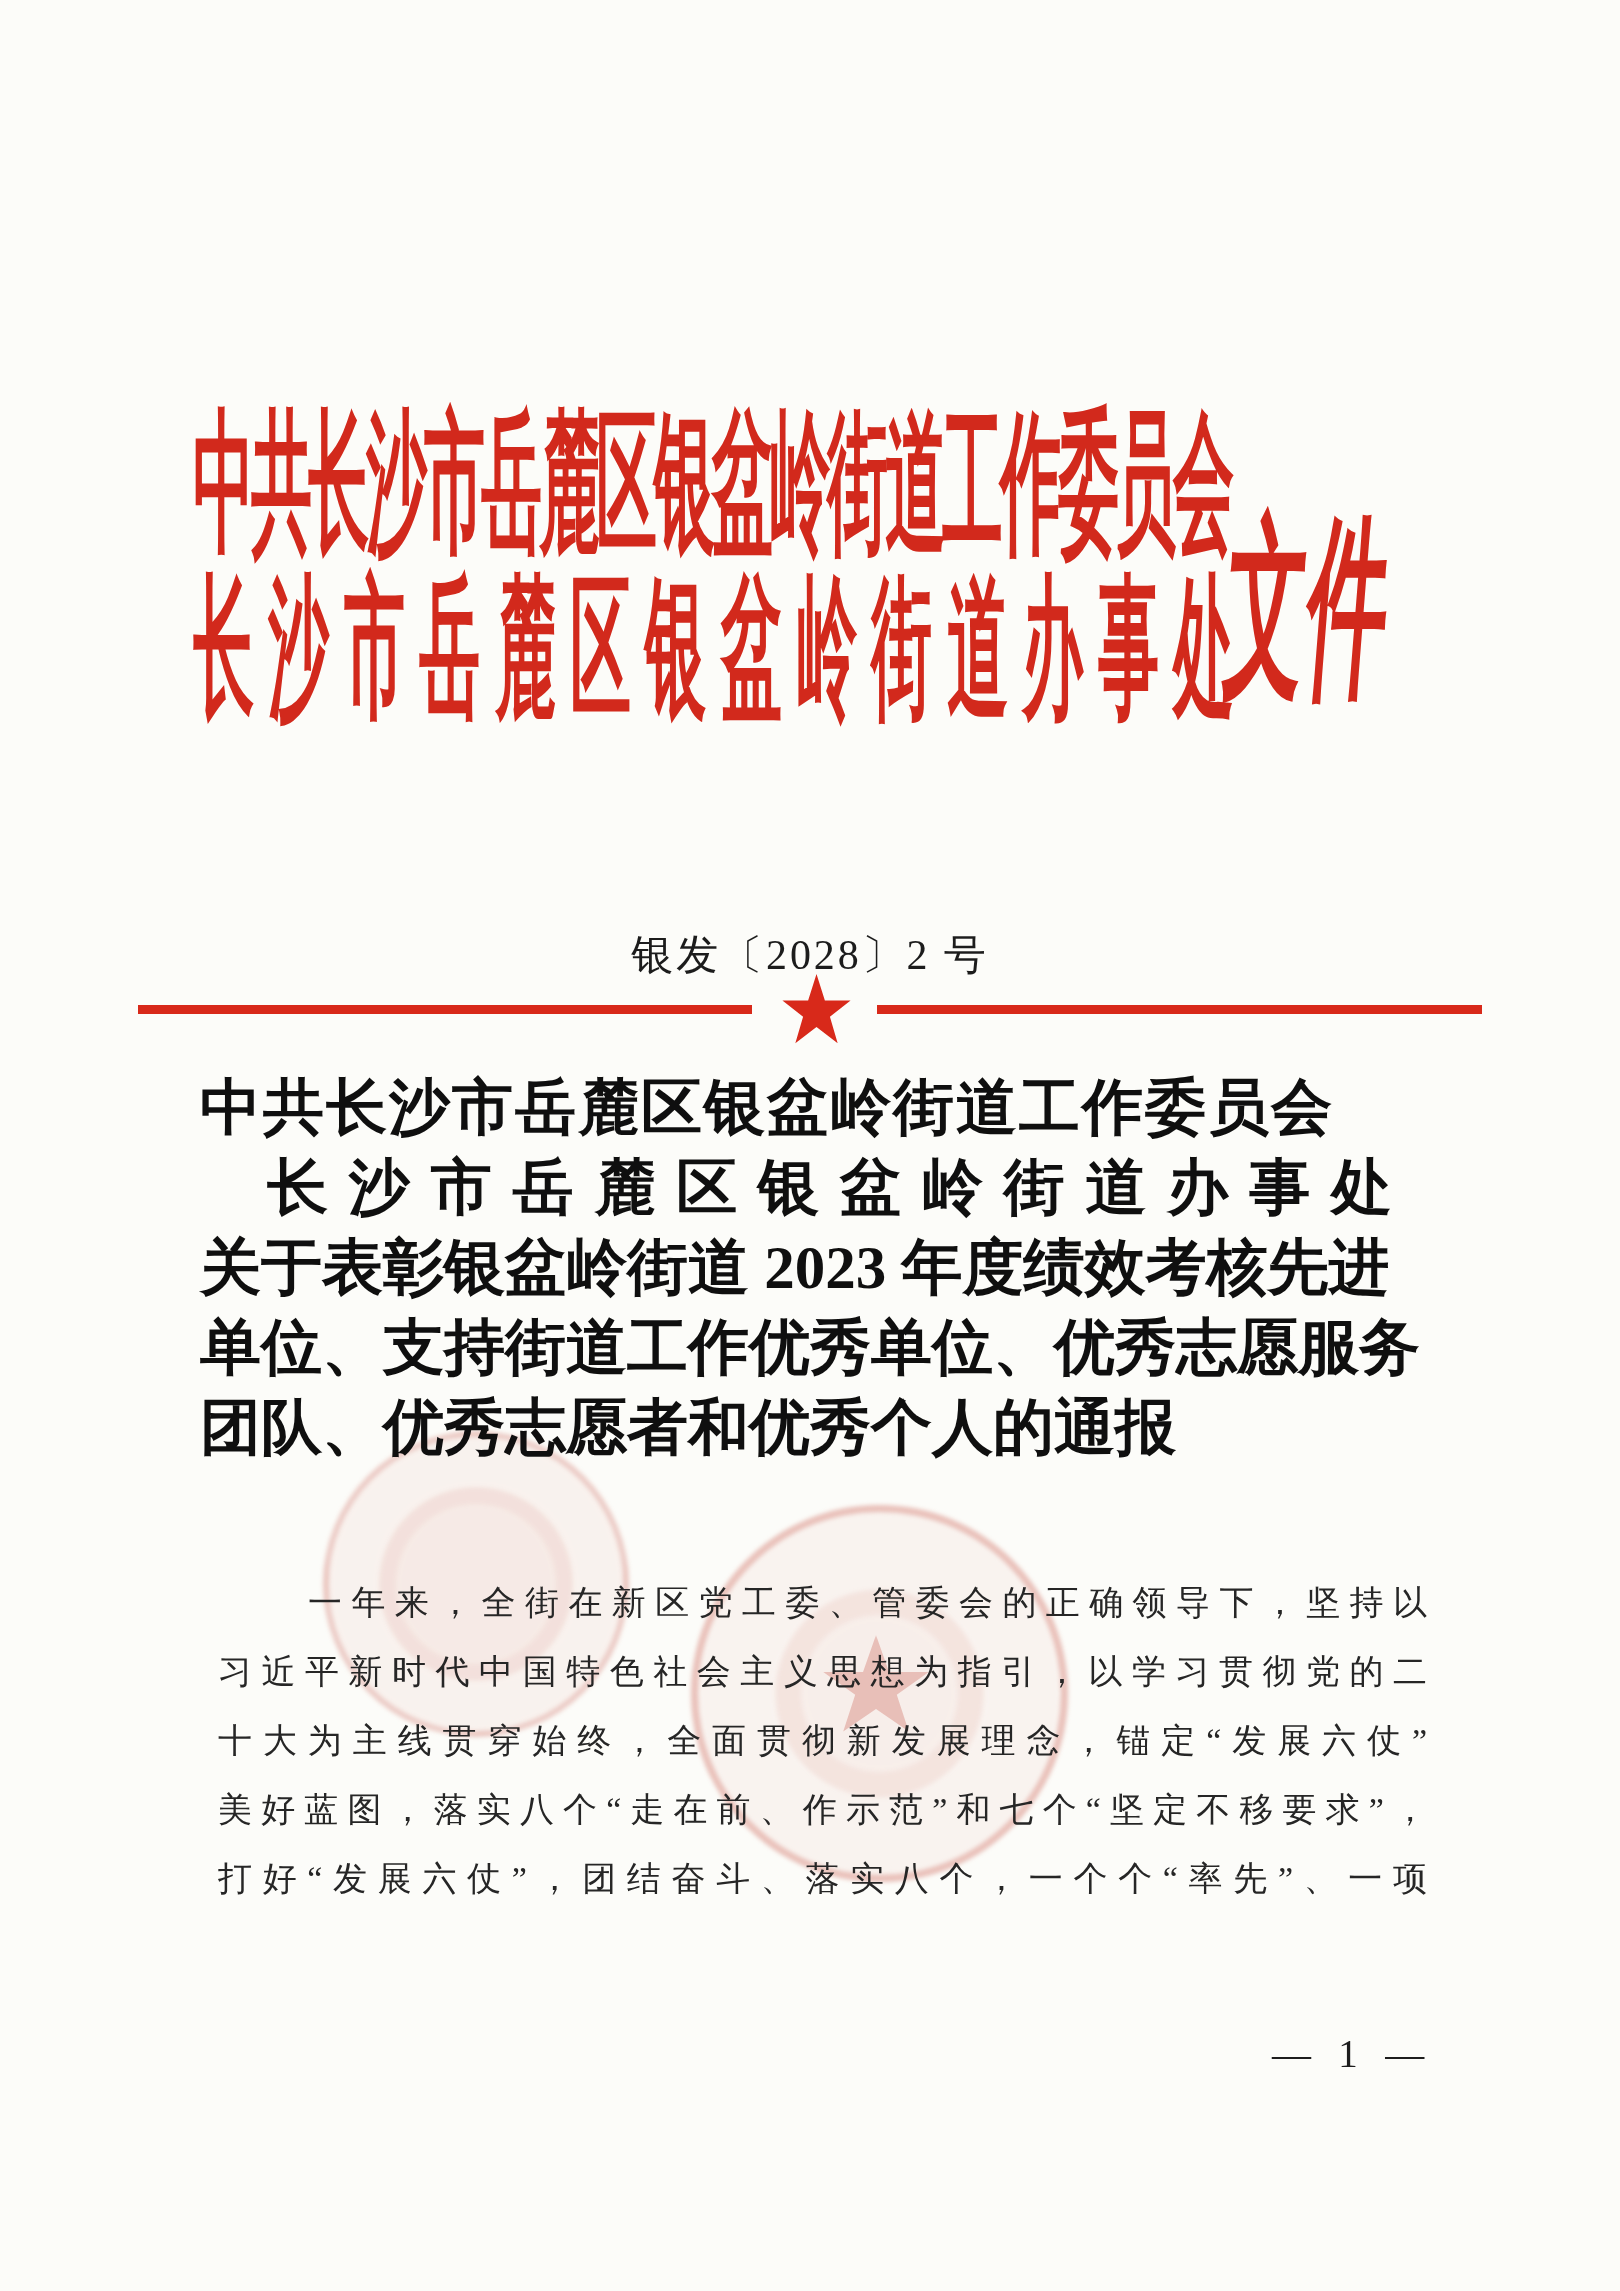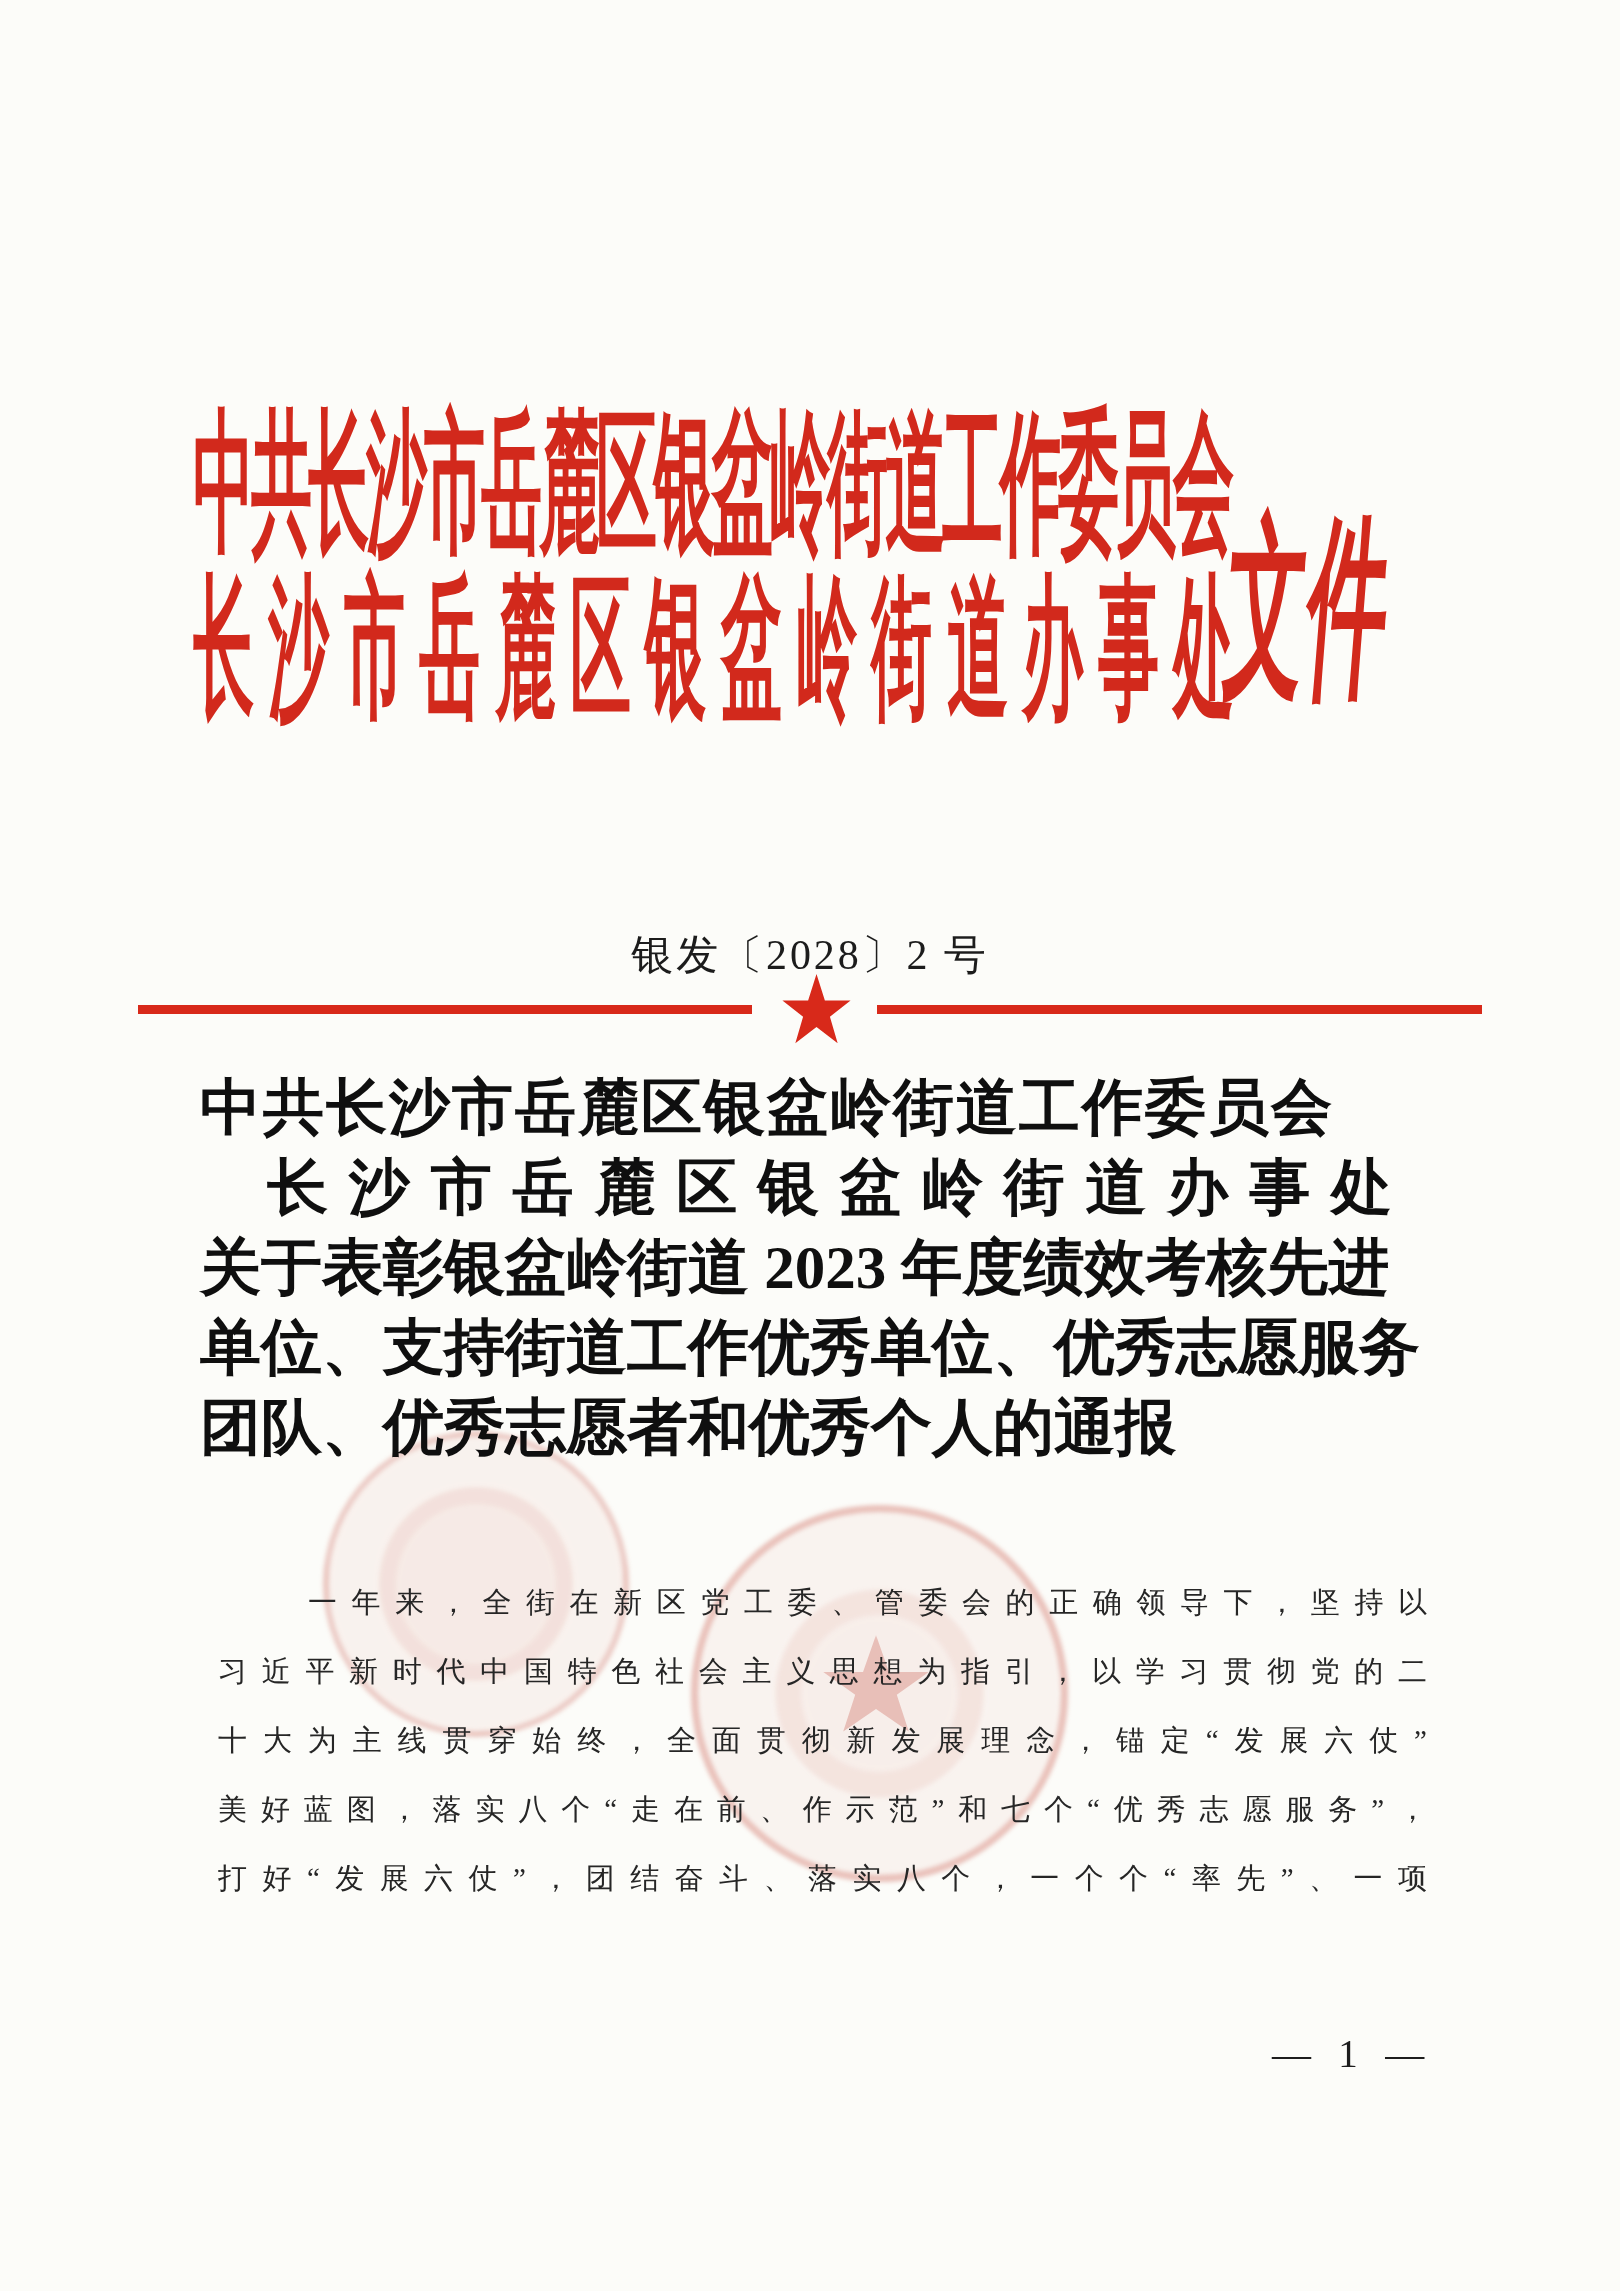--- a/index.html
+++ b/index.html
@@ -59,21 +59,21 @@
   }
   .title-line{height:80px;line-height:80px;font-size:61px;white-space:nowrap;}
   #title-l1{letter-spacing:2px;}
   .title-just{
     display:flex;justify-content:space-between;width:1125px;margin:0 auto;
   }
   .title-just .tch{font-size:61px;line-height:80px;}
   
   .body-block{position:absolute;left:218px;top:1568px;width:1209px;color:var(--body-black);}
   .body-line{
-    height:69px;line-height:69px;font-size:29px;
+    height:69px;line-height:69px;font-size:34px;
     text-align:justify;text-align-last:justify;text-justify:inter-ideograph;
     box-sizing:border-box;
   }
   .indent{padding-left:90px;}
   
   .page-number{
     position:absolute;left:1272px;top:2031px;width:157px;
     font-size:39px;color:#1d1d1d;letter-spacing:8.8px;white-space:nowrap;
   }
   
@@ -171,20 +171,20 @@
     </div>
     <div class="title-line">关于表彰银盆岭街道 2023 年度绩效考核先进</div>
     <div class="title-line">单位、支持街道工作优秀单位、优秀志愿服务</div>
     <div class="title-line">团队、优秀志愿者和优秀个人的通报</div>
   </div>
 
   <div class="body-block">
     <div class="body-line indent">一年来，全街在新区党工委、管委会的正确领导下，坚持以</div>
     <div class="body-line">习近平新时代中国特色社会主义思想为指引，以学习贯彻党的二</div>
     <div class="body-line">十大为主线贯穿始终，全面贯彻新发展理念，锚定“发展六仗”</div>
-    <div class="body-line">美好蓝图，落实八个“走在前、作示范”和七个“优秀志愿服务”，</div>
+    <div class="body-line">美好蓝图，落实八个“走在前、作示范”和七个“坚定不移要求”，</div>
     <div class="body-line">打好“发展六仗”，团结奋斗、落实八个，一个个“率先”、一项</div>
   </div>
 
   <div class="page-number">— 1 —</div>
 
 </div>
 
 
 </body></html>

